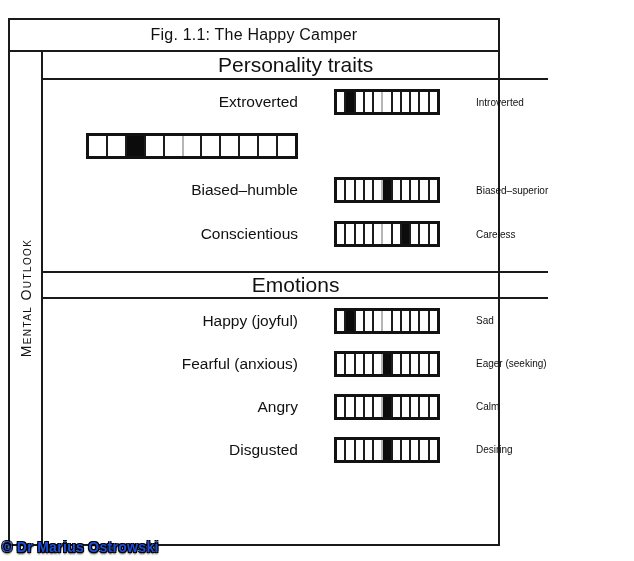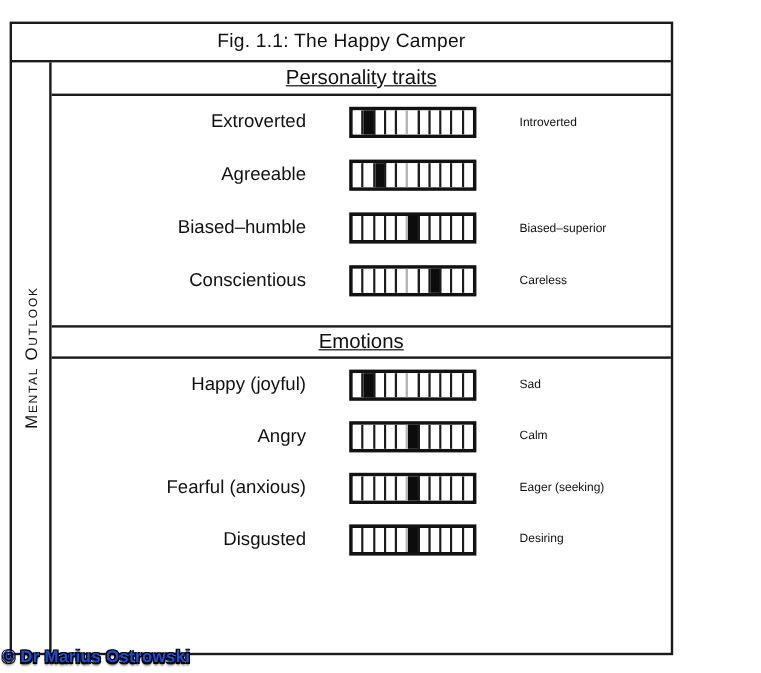--- a/index.html
+++ b/index.html
@@ -7,21 +7,21 @@
   body {
     background: #ffffff;
     font-family: "Liberation Sans", sans-serif;
     color: #111;
     position: relative;
     overflow: hidden;
   }
   .figure {
     position: absolute;
     left: 8px; top: 18px;
-    width: 553px; height: 528px;
+    width: 492px; height: 528px;
     border: 2px solid #1a1a1a;
     background: #fff;
   }
   .title-row {
     height: 32px;
     border-bottom: 2px solid #1a1a1a;
     display: flex; align-items: center; justify-content: center;
     font-size: 16px;
     letter-spacing: 0.2px;
   }
@@ -38,30 +38,30 @@
     white-space: nowrap;
     font-variant: small-caps;
     font-size: 14px;
     letter-spacing: 1.4px;
   }
   .main { flex: 1; display: flex; flex-direction: column; }
   .section-header {
     height: 28px;
     border-bottom: 2px solid #1a1a1a;
     display: flex; align-items: center; justify-content: center;
-    font-size: 17px;
+    font-size: 21px;
     flex: 0 0 auto;
-    text-decoration: underline;
   }
   .section-header.with-top { border-top: 2px solid #1a1a1a; margin-top: 15px; }
   .scale-row {
     display: grid;
     grid-template-columns: 212px 106px 1fr;
     column-gap: 36px;
     align-items: center;
+    padding-left: 43px;
   }
   .rows-personality .scale-row { height: 44px; }
   .rows-emotions .scale-row { height: 43px; }
   .label-left  { text-align: right; font-size: 15.5px; white-space: nowrap; }
   .label-right { text-align: left;  font-size: 10px; white-space: nowrap; }
   .scale-bar {
     height: 26px;
     border: 3px solid #121212;
     background: #fff;
     display: flex;
@@ -106,21 +106,20 @@
               <div class="scale-cell"></div>
               <div class="scale-cell"></div>
               <div class="scale-cell"></div>
               <div class="scale-cell"></div>
               <div class="scale-cell"></div>
               <div class="scale-cell"></div>
             </div>
             <div class="label-right">Introverted</div>
           </div>
           <div class="scale-row">
-            <div class="label-left">Agreeable</div>
             <div class="scale-bar">
               <div class="scale-cell"></div>
               <div class="scale-cell"></div>
               <div class="scale-cell filled"></div>
               <div class="scale-cell"></div>
               <div class="scale-cell mid"></div>
               <div class="scale-cell"></div>
               <div class="scale-cell"></div>
               <div class="scale-cell"></div>
               <div class="scale-cell"></div>
@@ -176,52 +175,52 @@
               <div class="scale-cell"></div>
               <div class="scale-cell"></div>
               <div class="scale-cell"></div>
               <div class="scale-cell"></div>
               <div class="scale-cell"></div>
               <div class="scale-cell"></div>
             </div>
             <div class="label-right">Sad</div>
           </div>
           <div class="scale-row">
+            <div class="label-left">Fearful (anxious)</div>
+            <div class="scale-bar">
+              <div class="scale-cell"></div>
+              <div class="scale-cell"></div>
+              <div class="scale-cell"></div>
+              <div class="scale-cell"></div>
+              <div class="scale-cell mid"></div>
+              <div class="scale-cell filled"></div>
+              <div class="scale-cell"></div>
+              <div class="scale-cell"></div>
+              <div class="scale-cell"></div>
+              <div class="scale-cell"></div>
+              <div class="scale-cell"></div>
+            </div>
+            <div class="label-right">Eager (seeking)</div>
+          </div>
+          <div class="scale-row">
             <div class="label-left">Angry</div>
             <div class="scale-bar">
               <div class="scale-cell"></div>
               <div class="scale-cell"></div>
               <div class="scale-cell"></div>
               <div class="scale-cell"></div>
               <div class="scale-cell mid"></div>
               <div class="scale-cell filled"></div>
               <div class="scale-cell"></div>
               <div class="scale-cell"></div>
               <div class="scale-cell"></div>
               <div class="scale-cell"></div>
               <div class="scale-cell"></div>
             </div>
             <div class="label-right">Calm</div>
-          </div>
-          <div class="scale-row">
-            <div class="label-left">Fearful (anxious)</div>
-            <div class="scale-bar">
-              <div class="scale-cell"></div>
-              <div class="scale-cell"></div>
-              <div class="scale-cell"></div>
-              <div class="scale-cell"></div>
-              <div class="scale-cell mid"></div>
-              <div class="scale-cell filled"></div>
-              <div class="scale-cell"></div>
-              <div class="scale-cell"></div>
-              <div class="scale-cell"></div>
-              <div class="scale-cell"></div>
-              <div class="scale-cell"></div>
-            </div>
-            <div class="label-right">Eager (seeking)</div>
           </div>
           <div class="scale-row">
             <div class="label-left">Disgusted</div>
             <div class="scale-bar">
               <div class="scale-cell"></div>
               <div class="scale-cell"></div>
               <div class="scale-cell"></div>
               <div class="scale-cell"></div>
               <div class="scale-cell mid"></div>
               <div class="scale-cell filled"></div>

